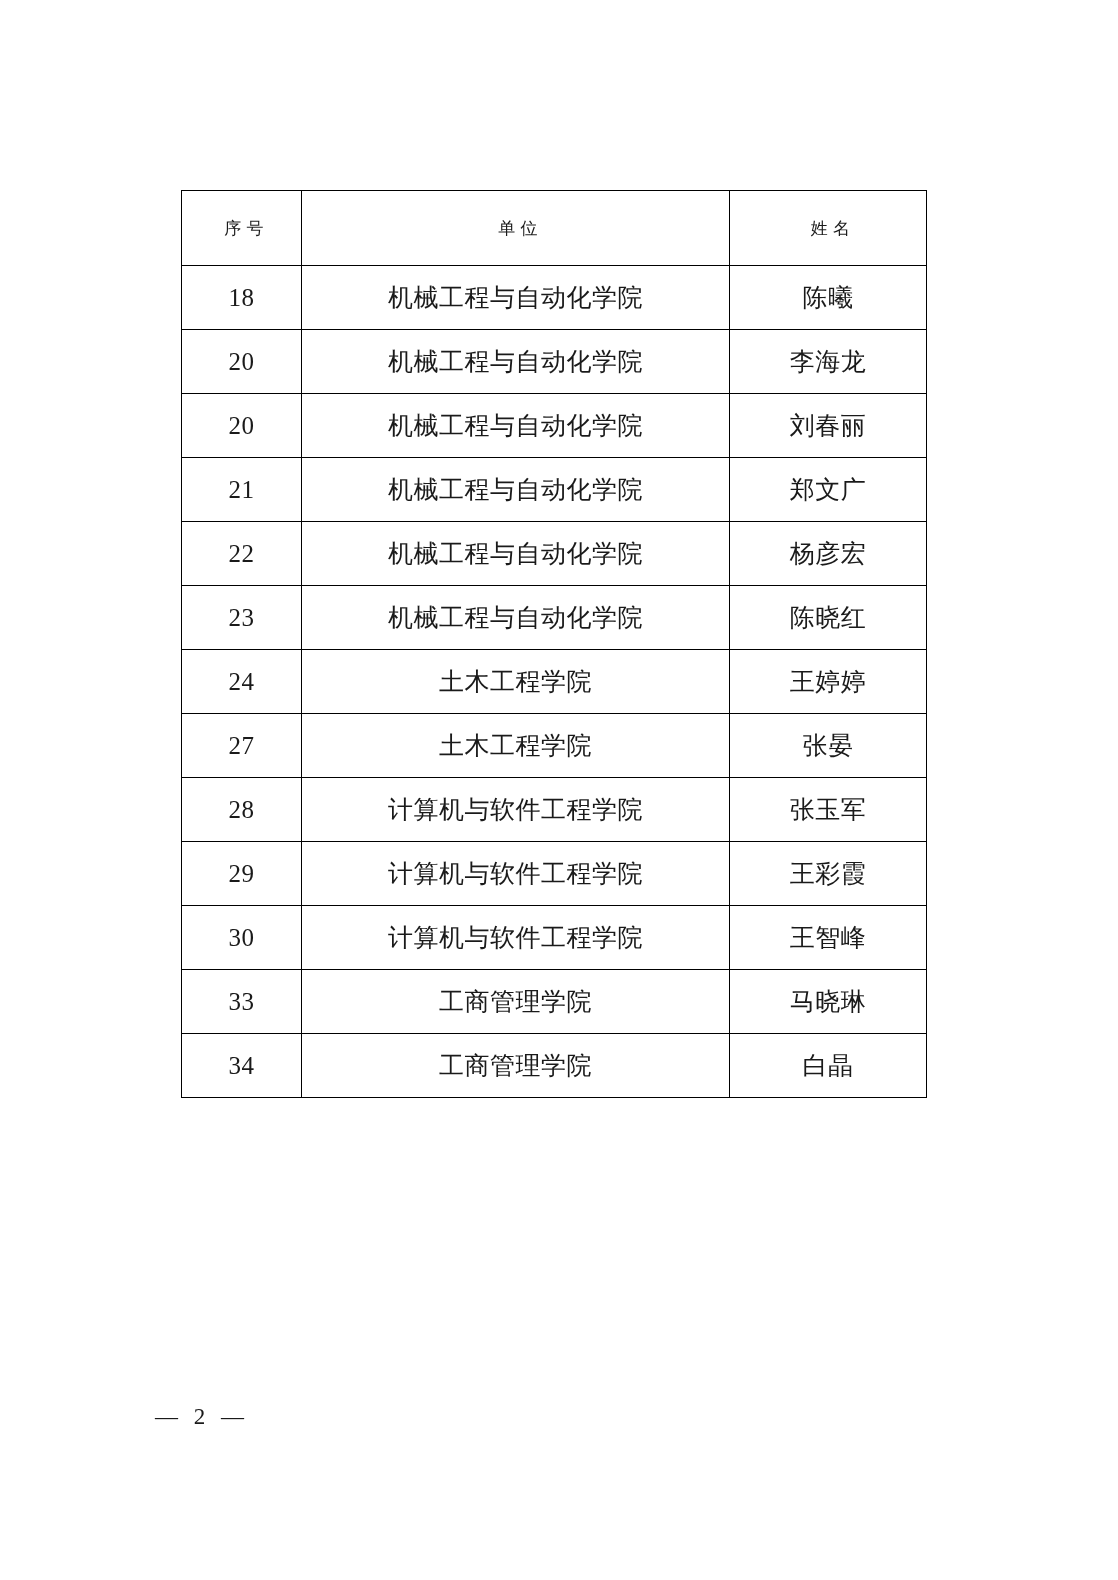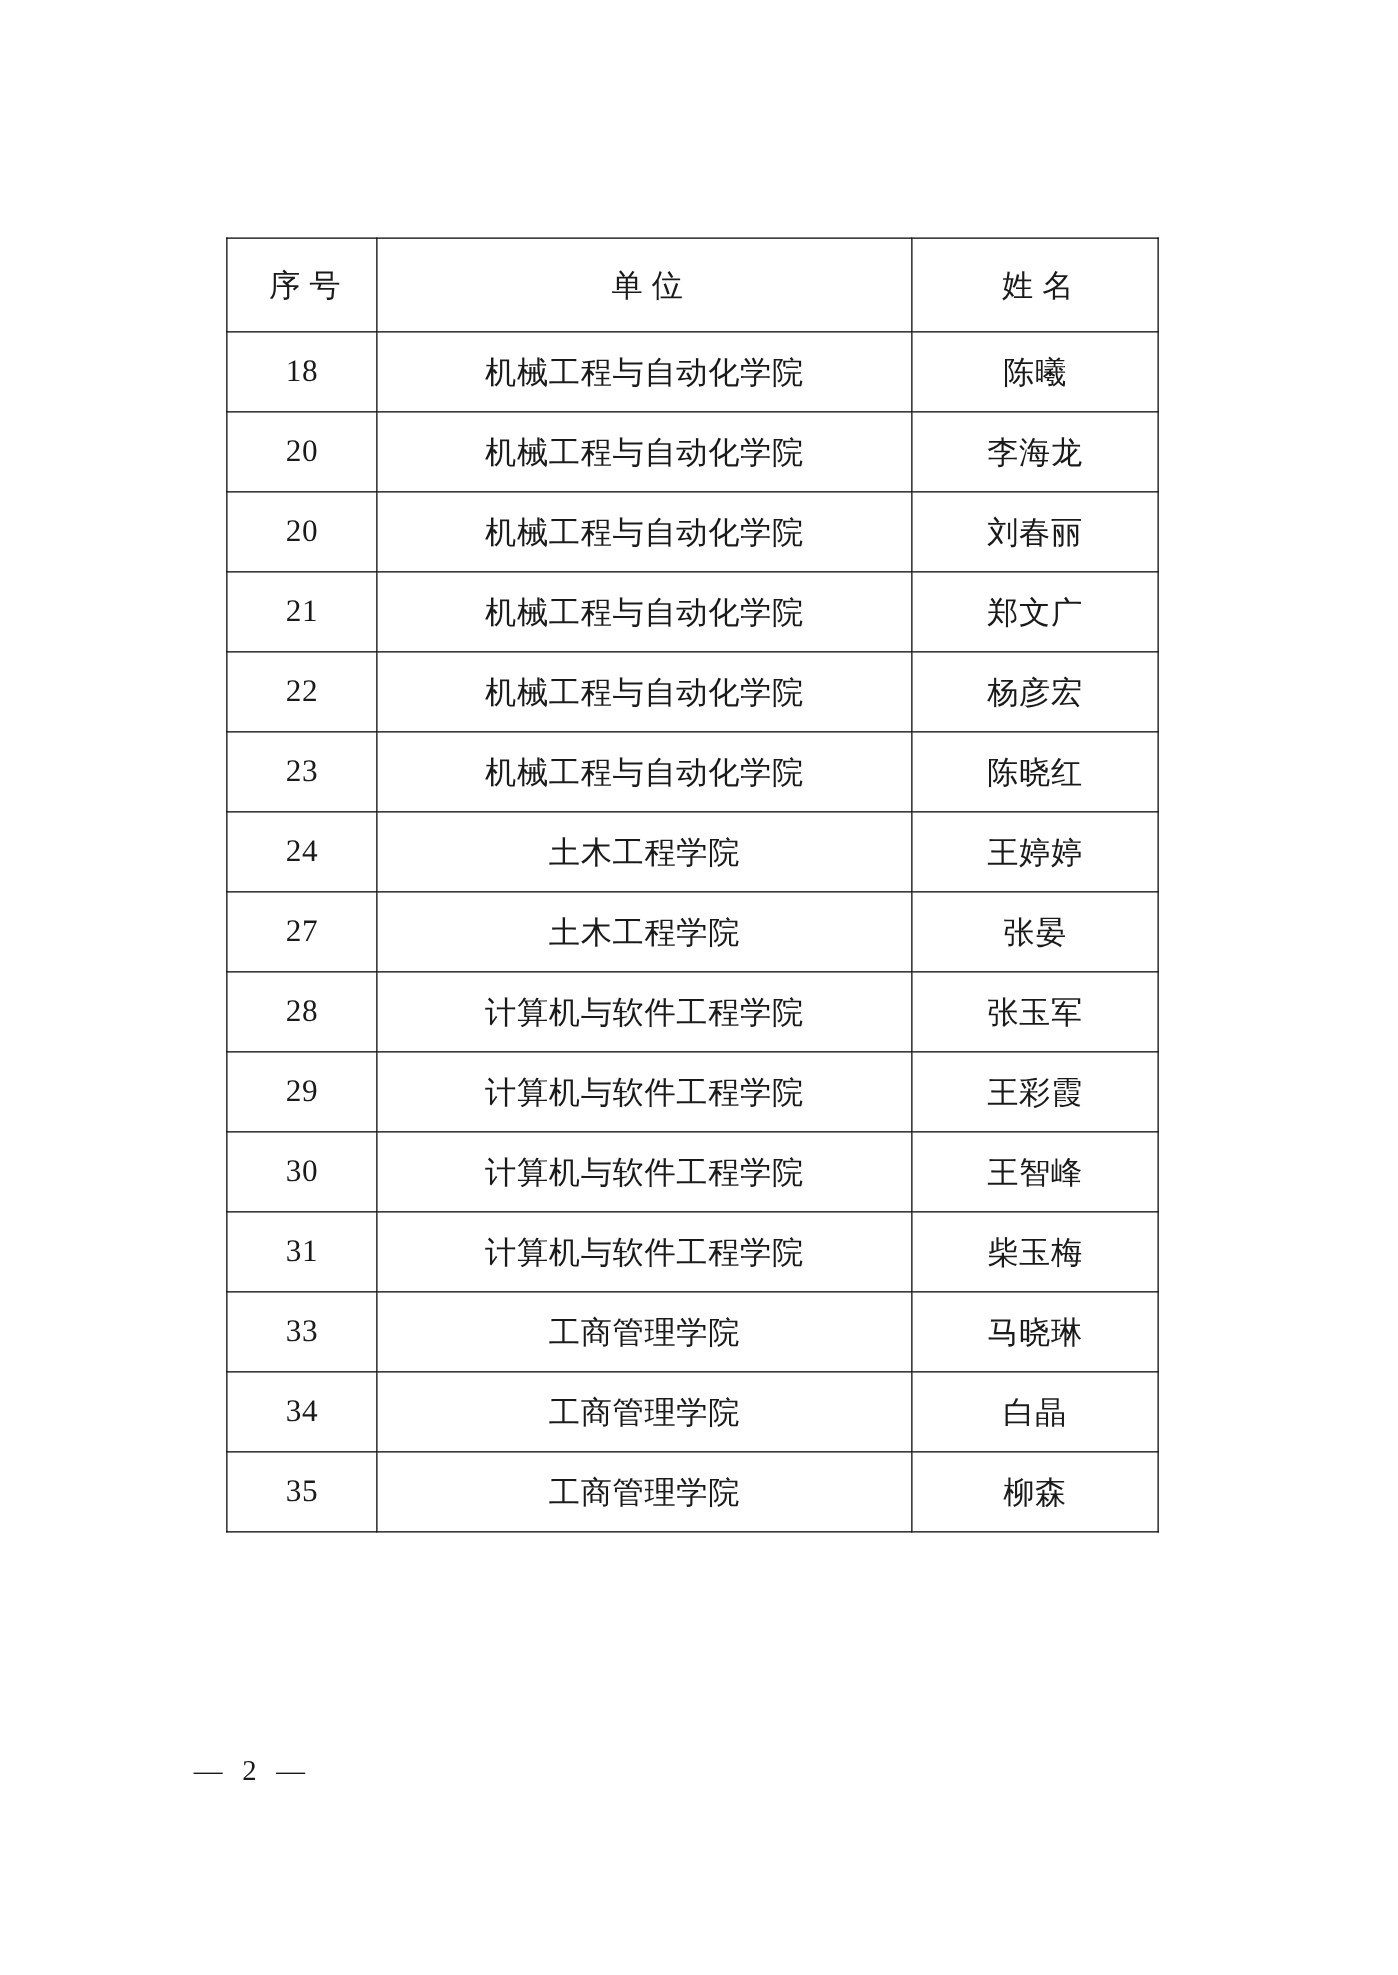--- a/index.html
+++ b/index.html
@@ -37,21 +37,21 @@
     border: 1px solid #000000;
     text-align: center;
     vertical-align: middle;
     font-weight: normal;
     font-size: 25px;
     letter-spacing: 0.5px;
     color: #1a1a1a;
   }
   table.roster tr.header-row td {
     height: 72px;
-    font-size: 25px;
+    font-size: 17px;
   }
   table.roster tr.data-row td {
     height: 61px;
   }
   col.c-index { width: 120px; }
   col.c-unit  { width: 428px; }
   col.c-name  { width: 197px; }
 
   .hdr-spaced {
     letter-spacing: 6px;
@@ -140,38 +140,28 @@
             <td class="idx-cell">29</td>
             <td class="unit-cell">计算机与软件工程学院</td>
             <td class="name-cell">王彩霞</td>
           </tr>
           <tr class="data-row">
             <td class="idx-cell">30</td>
             <td class="unit-cell">计算机与软件工程学院</td>
             <td class="name-cell">王智峰</td>
           </tr>
           <tr class="data-row">
-            <td class="idx-cell">31</td>
-            <td class="unit-cell">计算机与软件工程学院</td>
-            <td class="name-cell">柴玉梅</td>
-          </tr>
-          <tr class="data-row">
             <td class="idx-cell">33</td>
             <td class="unit-cell">工商管理学院</td>
             <td class="name-cell">马晓琳</td>
           </tr>
           <tr class="data-row">
             <td class="idx-cell">34</td>
             <td class="unit-cell">工商管理学院</td>
             <td class="name-cell">白晶</td>
-          </tr>
-          <tr class="data-row">
-            <td class="idx-cell">35</td>
-            <td class="unit-cell">工商管理学院</td>
-            <td class="name-cell">柳森</td>
           </tr>
         </tbody>
     </table>
   </div>
 
   <div class="page-number">— 2 —</div>
 
 </div>
 
 </body></html>

